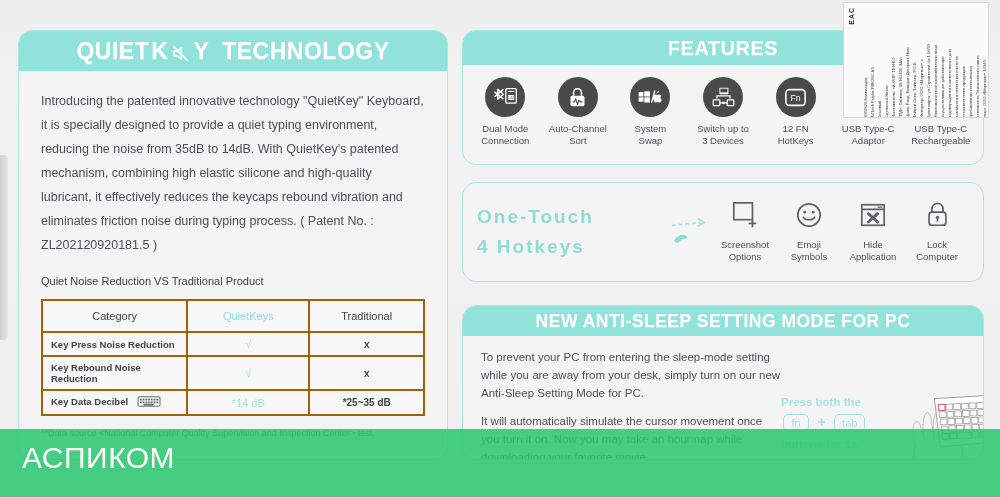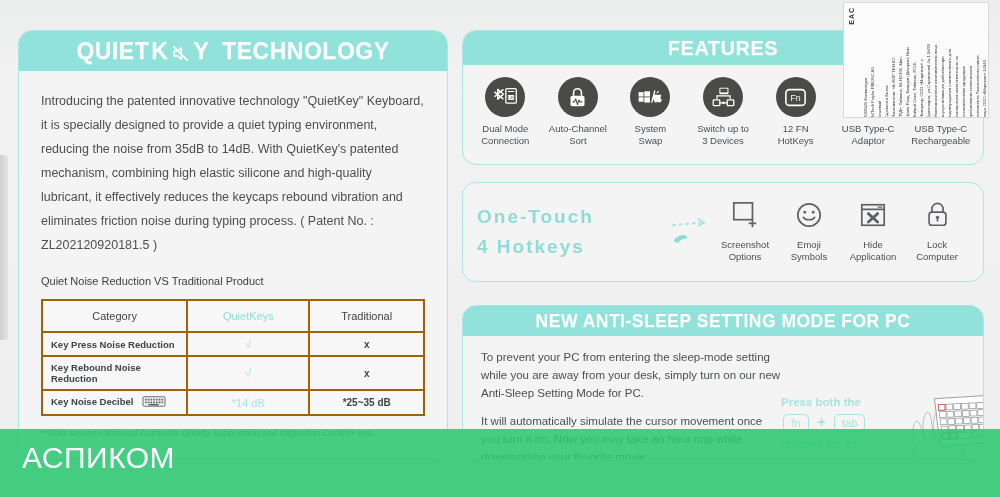--- a/index.html
+++ b/index.html
@@ -170,21 +170,21 @@
             <td class="q">√</td>
             <td class="t">x</td>
           </tr>
           <tr>
             <td class="cat">Key Rebound Noise Reduction</td>
             <td class="q">√</td>
             <td class="t">x</td>
           </tr>
           <tr>
             <td class="cat">
-              <span>Key Noise Decibel</span>
+              <span>Key Data Decibel</span>
               <span class="kb-mini"><svg viewBox="0 0 30 14" width="26" height="11">
                     <rect x="1" y="1" width="28" height="12" rx="1.5" fill="none" stroke="#5c6164" stroke-width="1.2"></rect>
                     <g fill="#5c6164">
                       <rect x="3.5" y="3.5" width="2.2" height="2.2"></rect>
                       <rect x="7" y="3.5" width="2.2" height="2.2"></rect>
                       <rect x="10.5" y="3.5" width="2.2" height="2.2"></rect>
                       <rect x="14" y="3.5" width="2.2" height="2.2"></rect>
                       <rect x="17.5" y="3.5" width="2.2" height="2.2"></rect>
                       <rect x="21" y="3.5" width="2.2" height="2.2"></rect>
                       <rect x="24.5" y="3.5" width="2.2" height="2.2"></rect>

